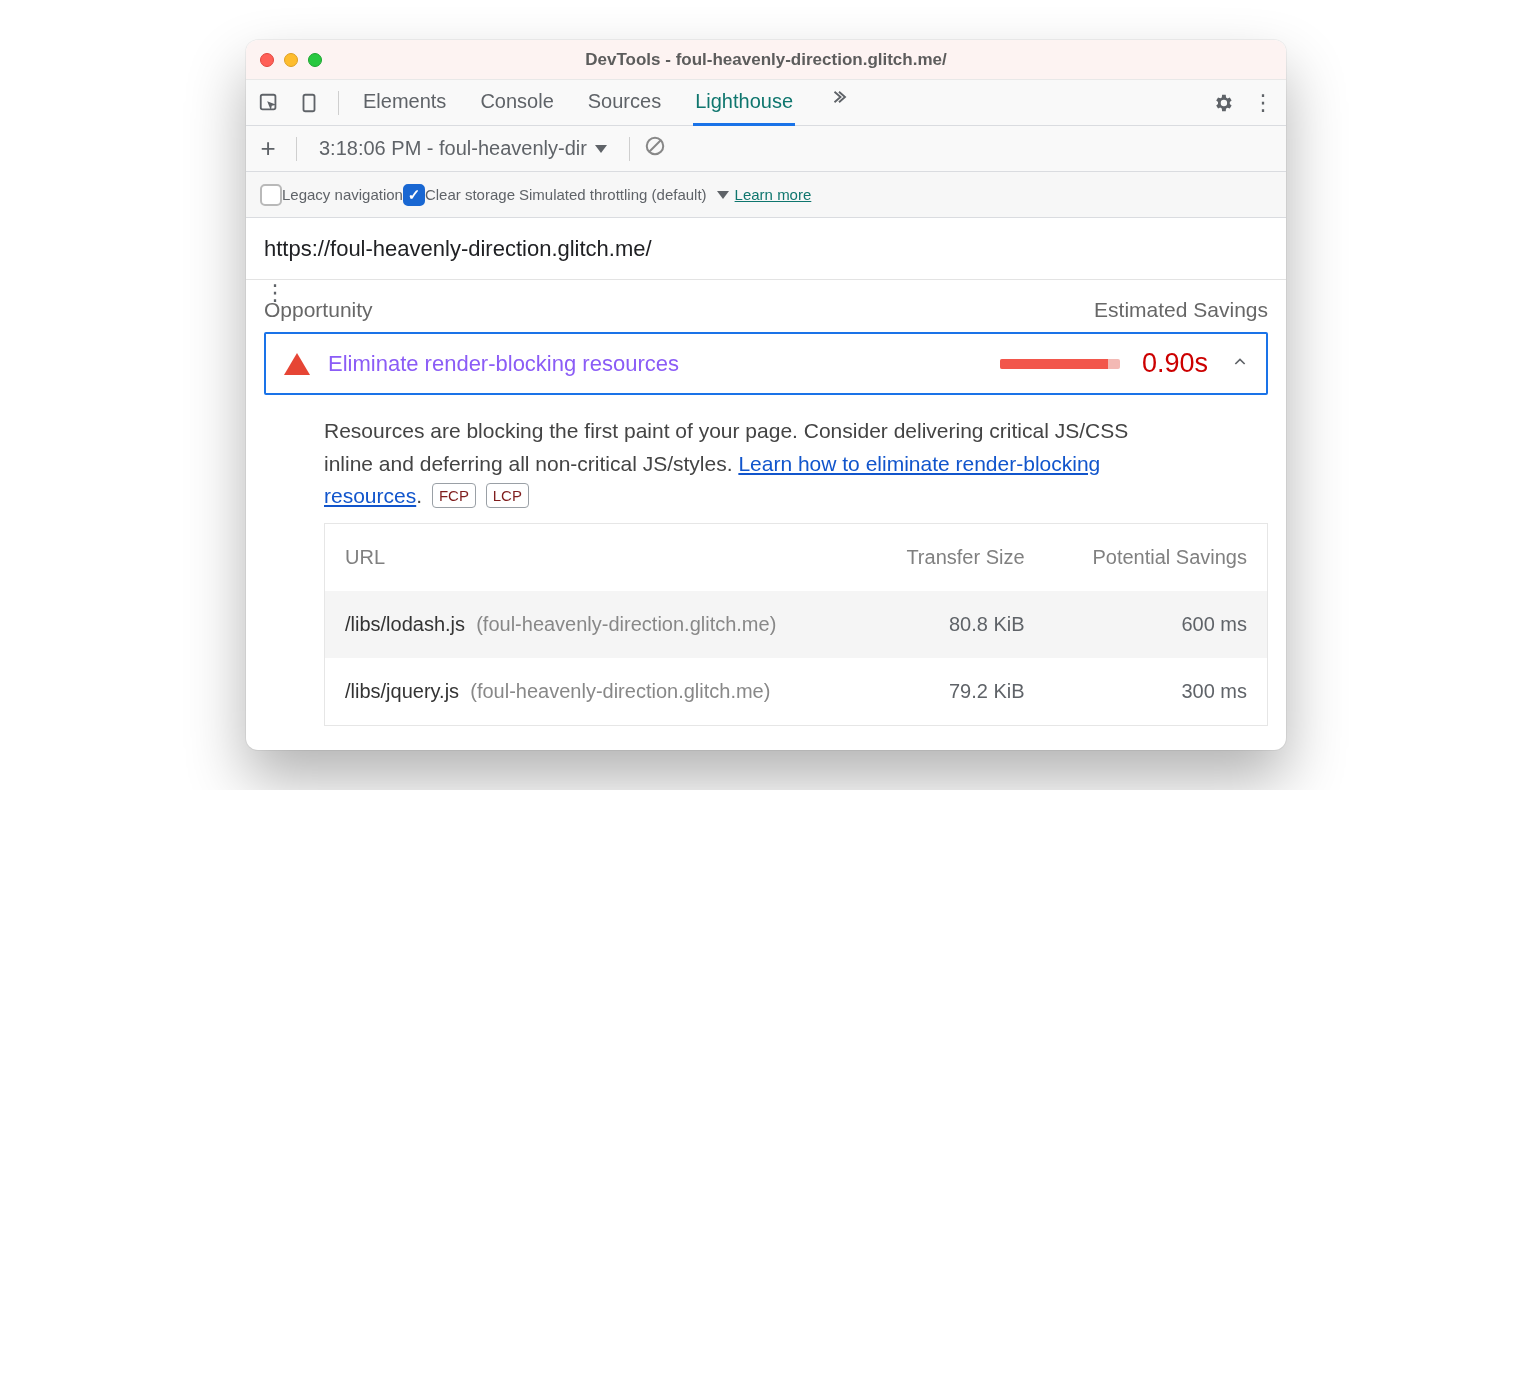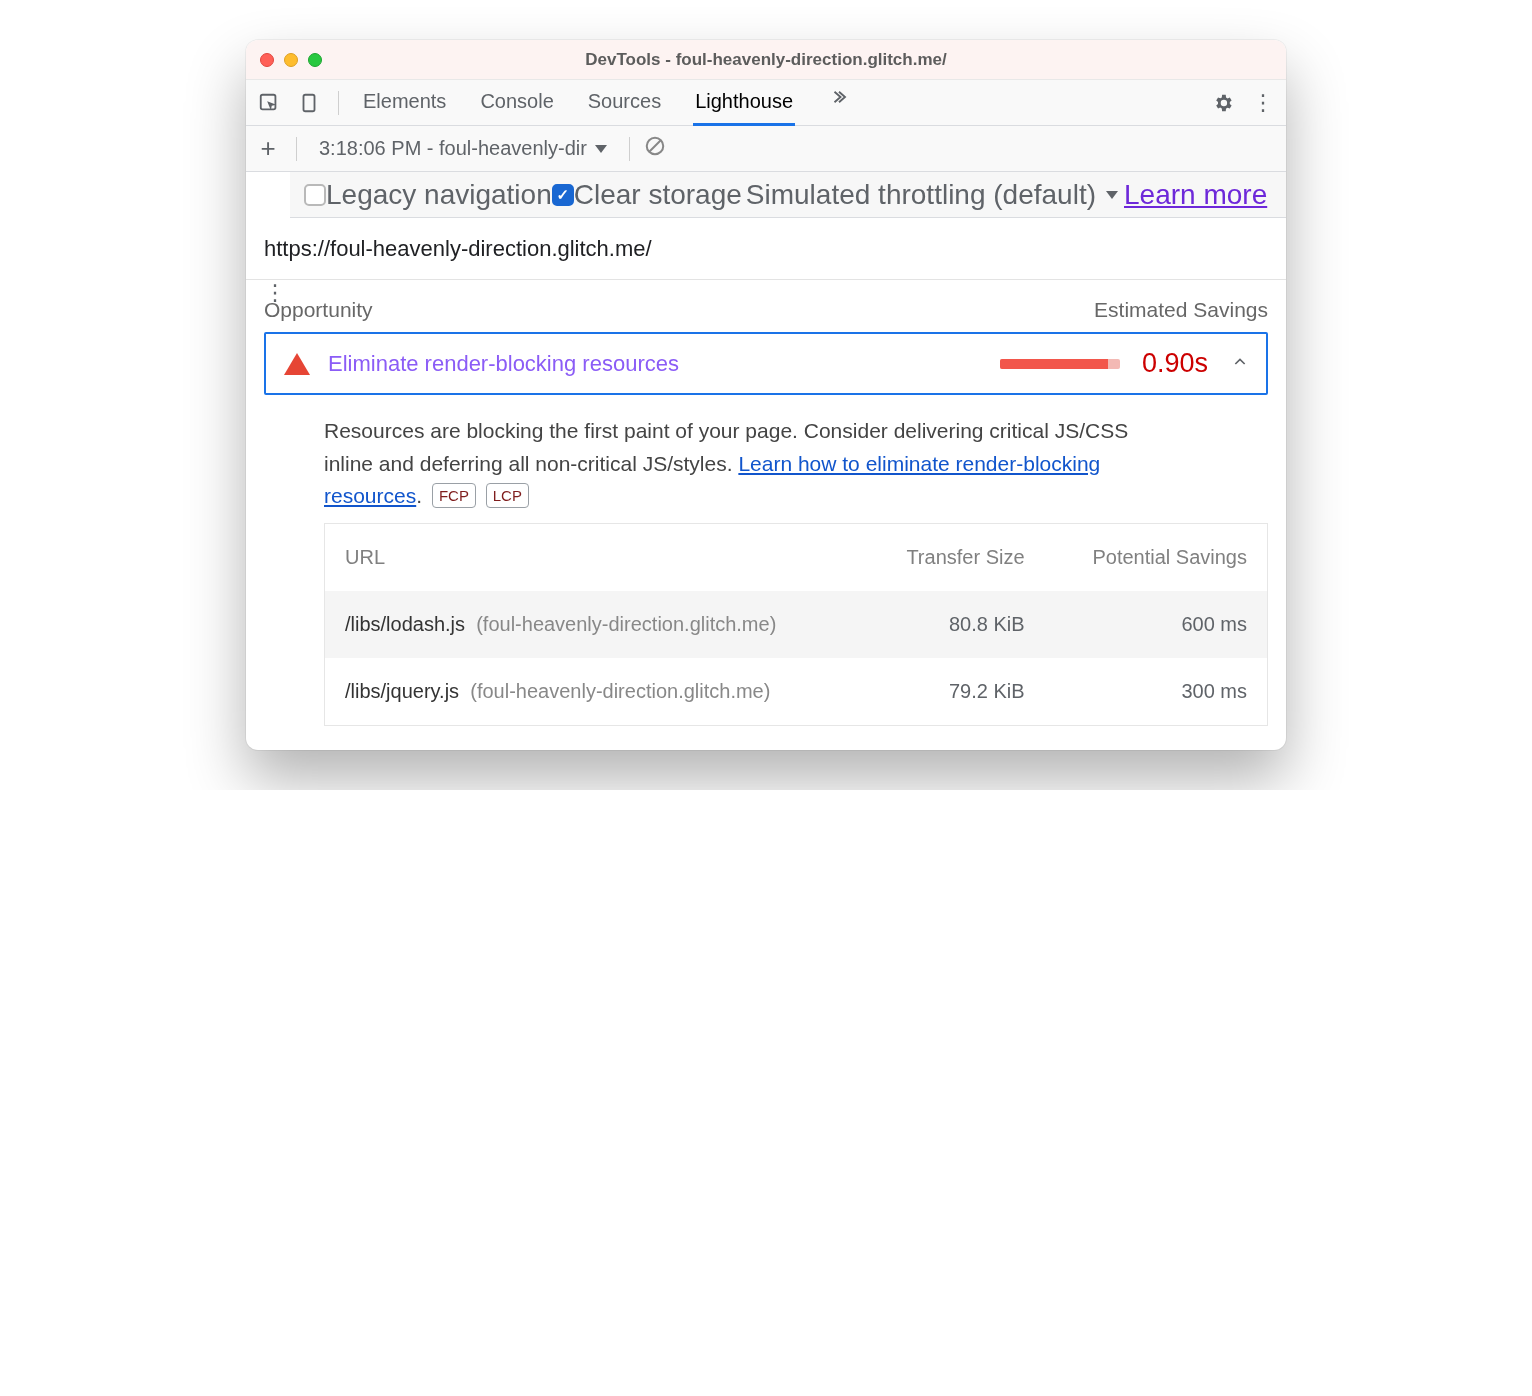--- a/index.html
+++ b/index.html
@@ -59,21 +59,21 @@
   .vsep { width: 1px; height: 24px; background: #cfcfcf; margin: 0 6px; }
   .tabs { display: flex; align-items: stretch; height: 100%; gap: 30px; margin-left: 10px; flex: 1; font-size: 20px;}
   .tab {
     display: flex; align-items: center;
     color: #5f6368;
     cursor: pointer;
     padding: 0 2px;
     border-bottom: 3px solid transparent;
     margin-bottom: -1px;
   }
-  .tab.active { color: #000000; border-bottom-color: #1a73e8; }
+  .tab.active { color: #0f766e; border-bottom-color: #1a73e8; }
   .toolrow {
     display: flex; align-items: center;
     height: 46px;
     padding: 0 8px;
     border-bottom: 1px solid #dadce0;
     background: #f9f9f9;
     gap: 8px;
     color: #5f6368;
   }
   .plus {
@@ -93,33 +93,32 @@
     border-right: 6px solid transparent;
     border-top: 8px solid #5f6368;
   }
   .optrow {
     display: flex; align-items: center;
     height: 46px;
     padding: 0 14px;
     border-bottom: 1px solid #dadce0;
     background: #f7f7f7;
     color: #5f6368;
-    font-size: 28px;
-    margin-left: 44px;
+    font-size: 15px;
   }
   .chk {
     width: 22px; height: 22px;
     border-radius: 5px;
     border: 2px solid #b9b9b9;
     display: inline-flex; align-items: center; justify-content: center;
     background: #fff;
   }
   .chk.checked { background: #1967d2; border-color: #1967d2; color: #fff; }
   .chk.checked::after { content: "✓"; font-size: 15px; font-weight: 700; }
-  .learn { text-decoration: underline; color: #6d28d9; }
+  .learn { text-decoration: underline; color: #0f766e; }
   .urlbar {
     display: flex; align-items: flex-start;
     height: 62px;
     padding: 0 18px;
     gap: 18px;
     border-bottom: 1px solid #e3e3e3;
     font-size: 22px;
     flex-direction: column;
   }
   .lh-icon { width: 34px; height: 34px; }

